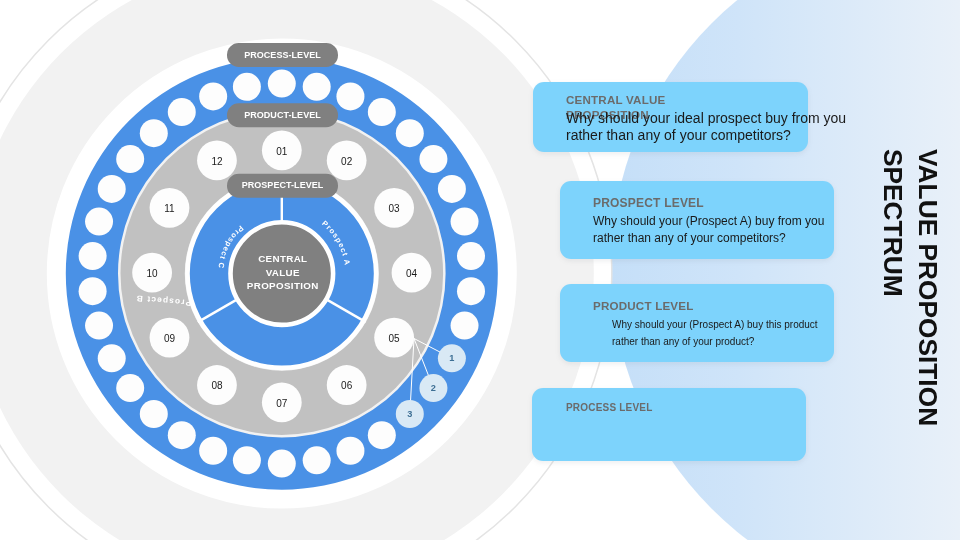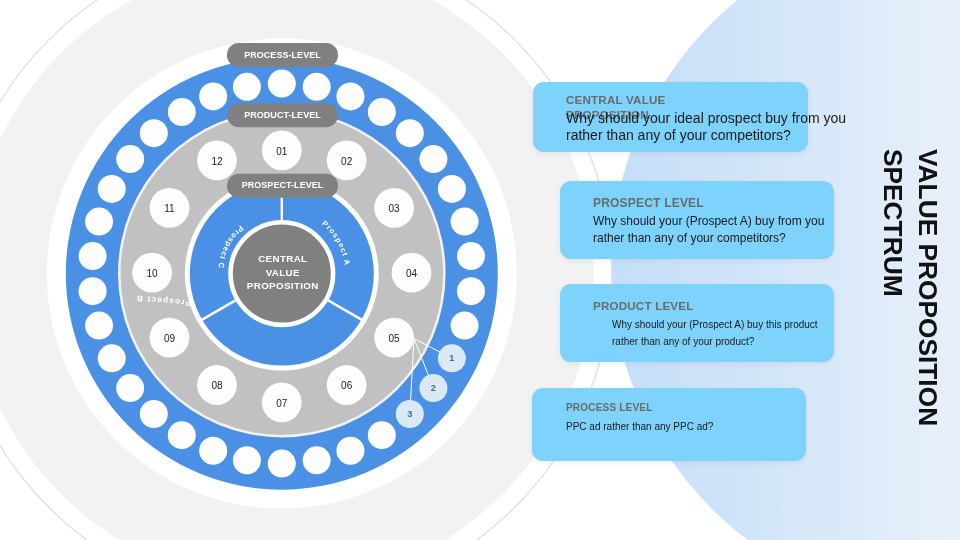--- a/index.html
+++ b/index.html
@@ -192,20 +192,19 @@
       <div class="panel" style="left: 560px; top: 284px; width: 274px; height: 78px;">
         <div class="ttl" style="left: 33px; top: 15px; font-size: 11.6px; line-height: 14.6px; width: 256px;">PRODUCT LEVEL</div>
         <div class="bdy" style="left: 33px; top: 32px; font-size: 10px; line-height: 17px; margin-left: 19px;">
           <div>Why should your (Prospect A) buy this product</div>
           <div>rather than any of your product?</div>
         </div>
       </div>
       <div class="panel" style="left: 532px; top: 388px; width: 274px; height: 73px;">
         <div class="ttl" style="left: 34px; top: 12.5px; font-size: 10px; line-height: 14.6px; width: 240px;">PROCESS LEVEL</div>
         <div class="bdy" style="left: 34px; top: 30px; font-size: 10px; line-height: 17px;">
-          <div>PPC ad rather than any PPC ad?</div>
         </div>
       </div>
     </div>
   <div id="sidetitle" style="left: 944.5px; top: 149px; transform: rotate(90deg);">
       <div style="font-size: 26.3px; line-height: 34.6px; width: 290px; text-align: left; font-family: &quot;Liberation Sans&quot;, sans-serif; font-weight: bold; color: rgb(17, 17, 17); white-space: normal;">VALUE PROPOSITION SPECTRUM</div>
     </div>
 </div>
 
 </body></html>

